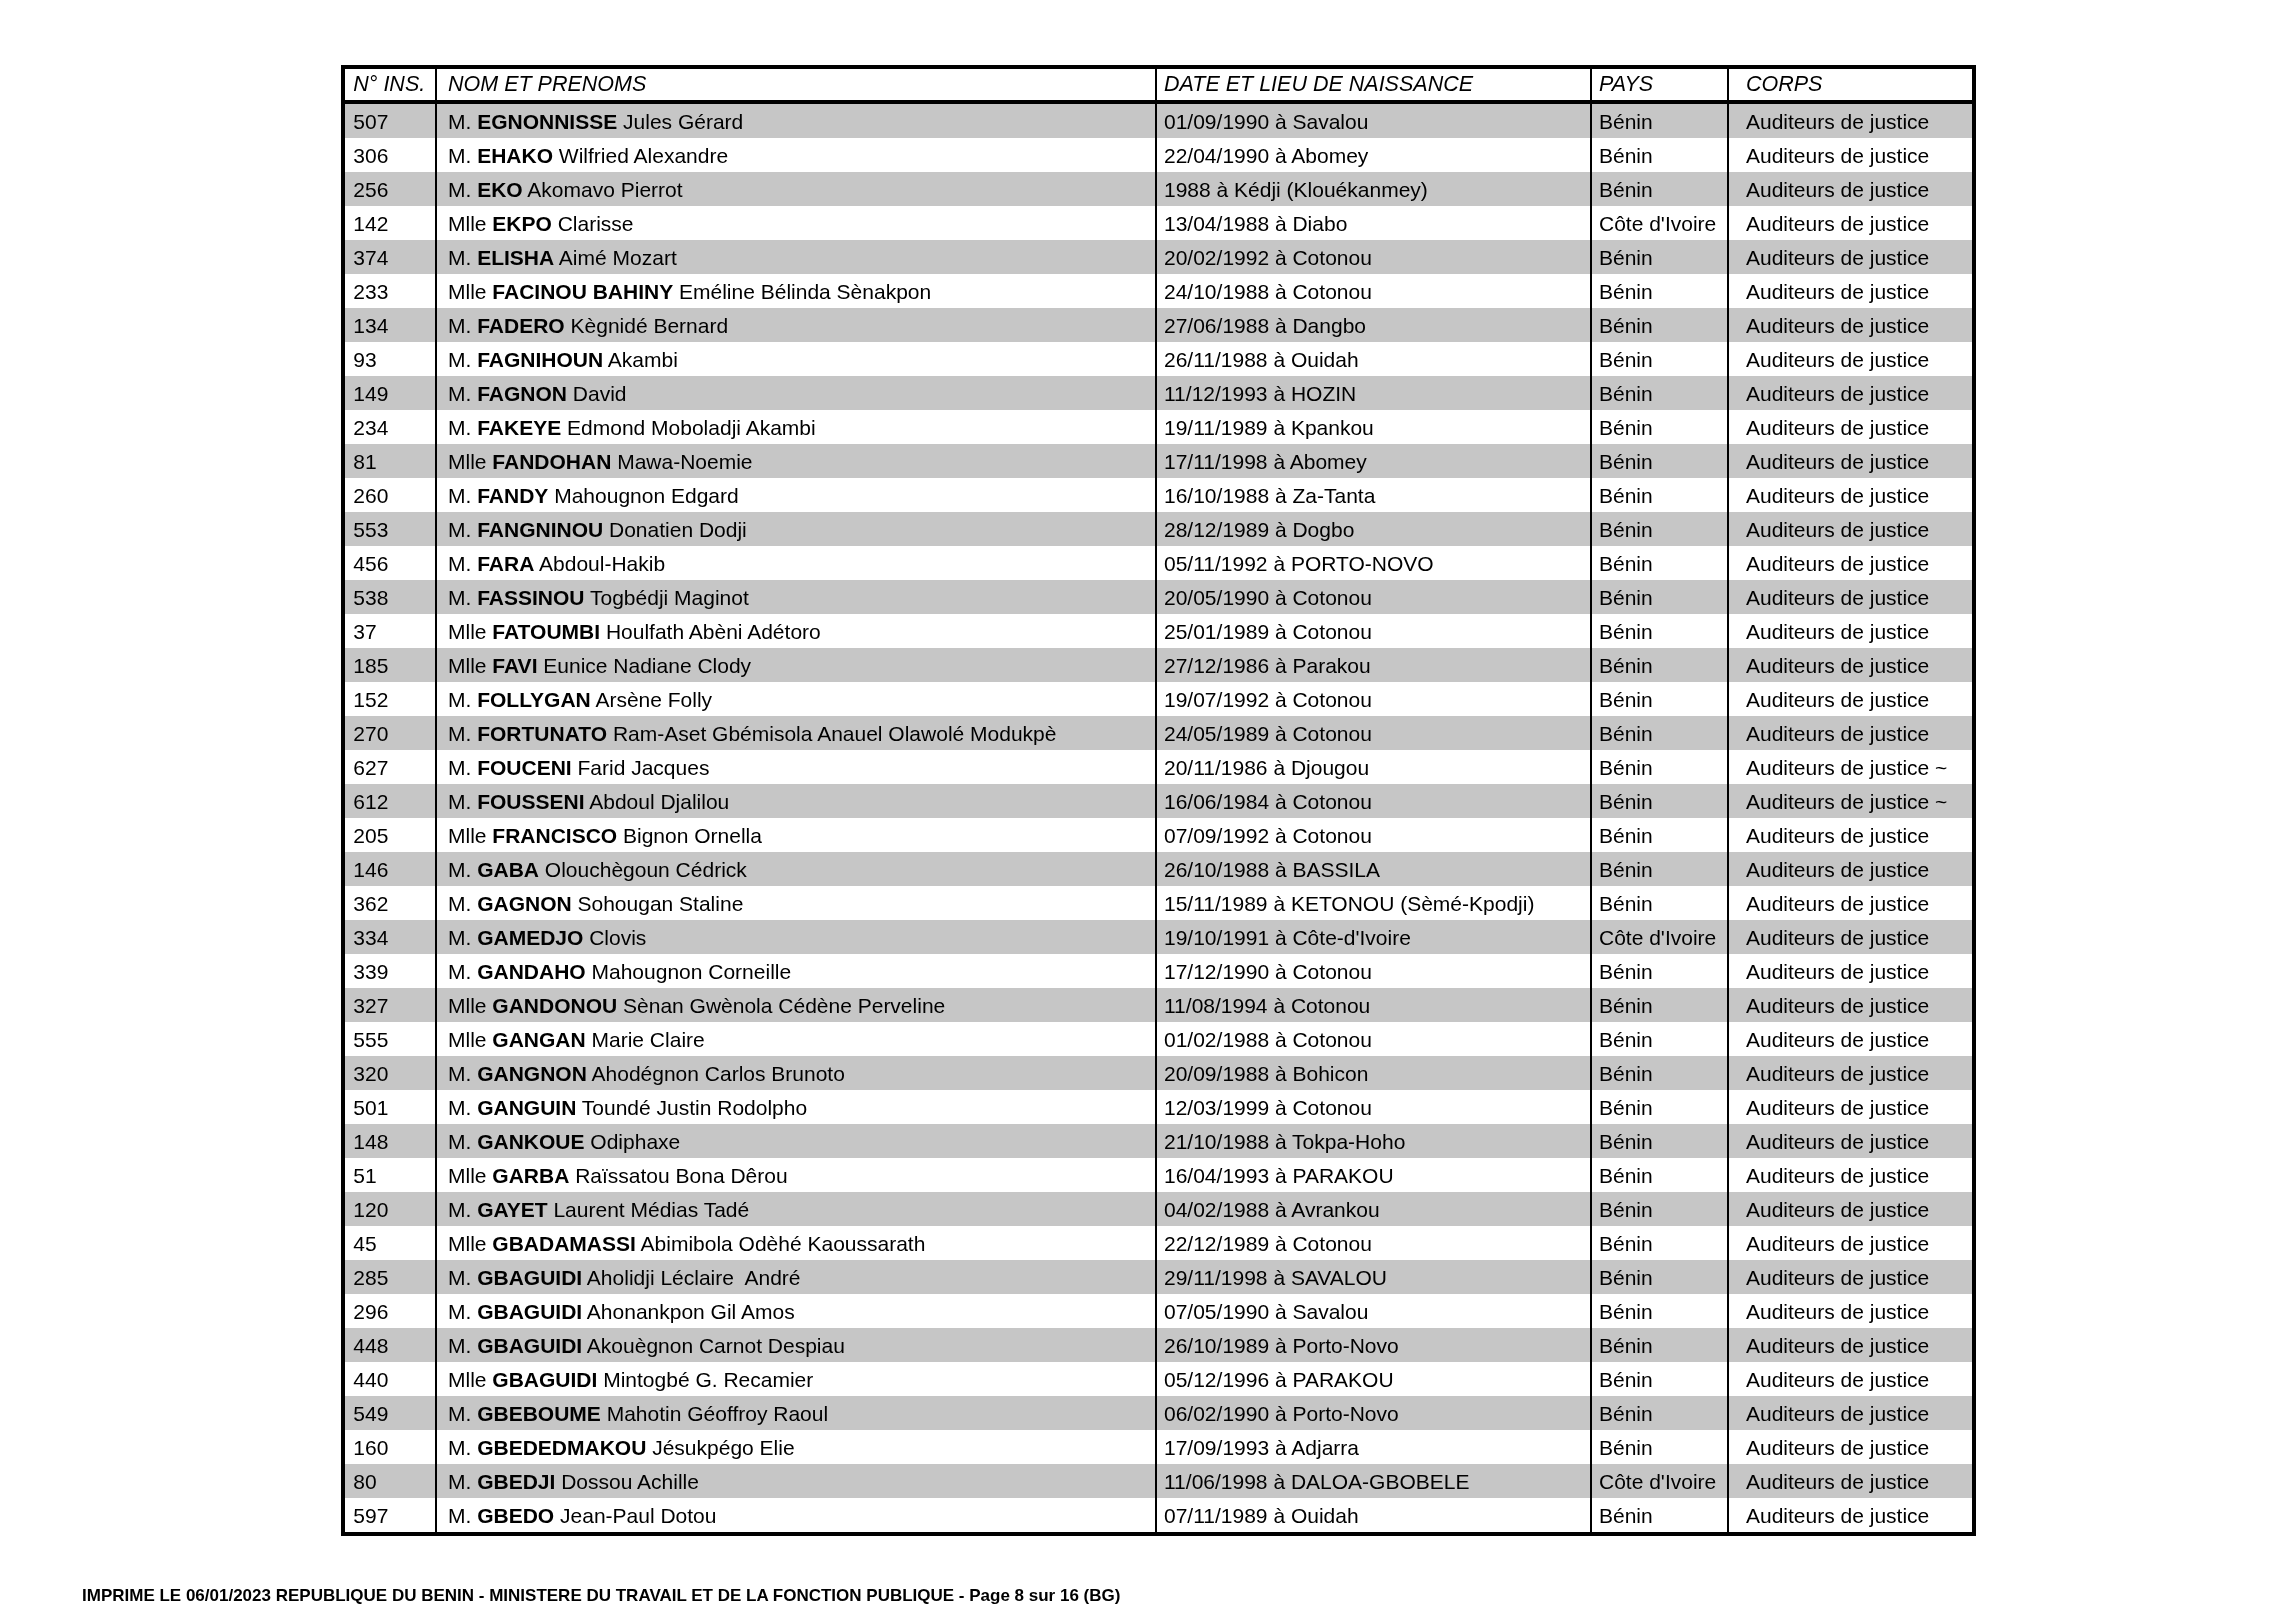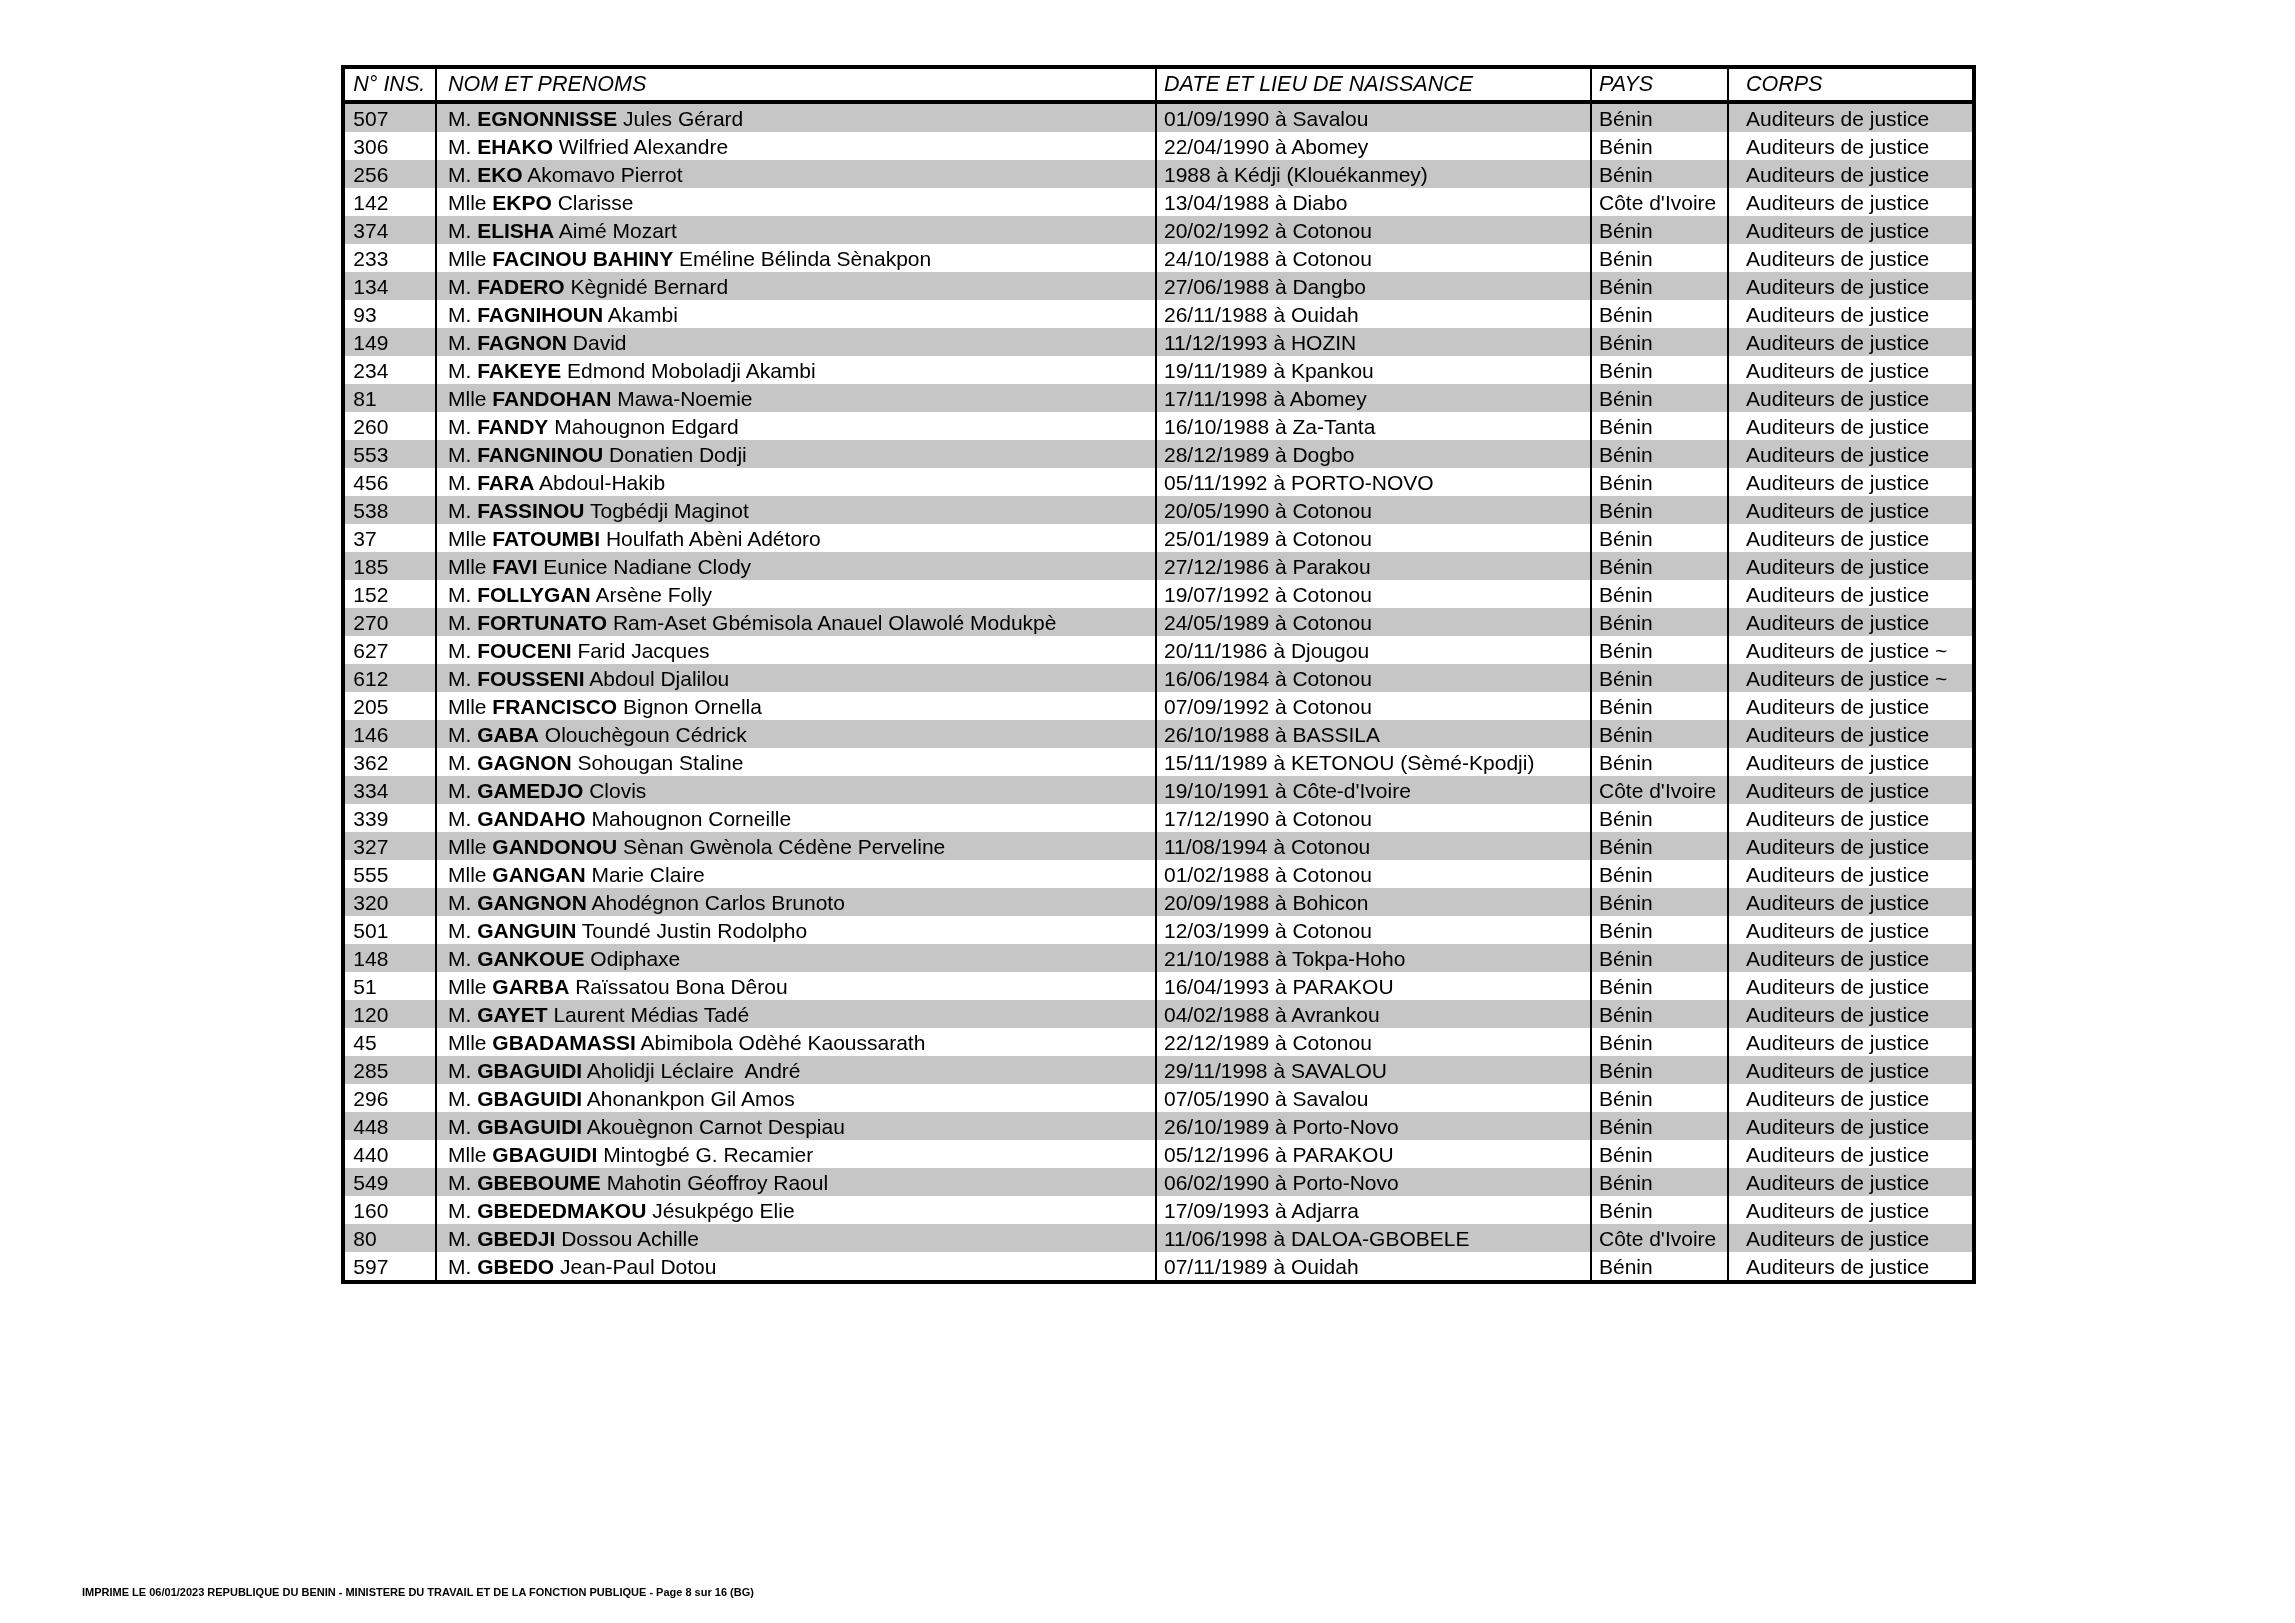--- a/index.html
+++ b/index.html
@@ -18,21 +18,21 @@
   .doc-table {
     position: absolute;
     left: 341px;
     top: 65px;
     width: 1627px;
     border: 4.2px solid #000000;
     background: #ffffff;
   }
   .tr {
     display: flex;
-    height: 28px;
+    height: 34px;
     background: #ffffff;
   }
   .tr.shaded { background: #c6c6c6; }
   .tr.header-row {
     height: 31px;
     border-bottom: 4.2px solid #000000;
     background: #ffffff;
     font-style: italic;
   }
   .td {
@@ -53,21 +53,21 @@
   .c-pays  { width: 137px;  padding-left: 7px; }
   .c-corps { width: 245px;  padding-left: 17px; }
   .header-row .td { font-size: 21.5px; }
   .surname { font-weight: bold; }
   .given { white-space: pre; }
   .civ { white-space: pre; }
   .page-footer {
     position: absolute;
     left: 82px;
     top: 1586px;
-    font-size: 11px;
+    font-size: 17px;
     font-weight: bold;
     color: #000000;
     white-space: nowrap;
   }
 </style>
 </head>
 <body>
 
 <div class="page">
   <div class="doc-table">

